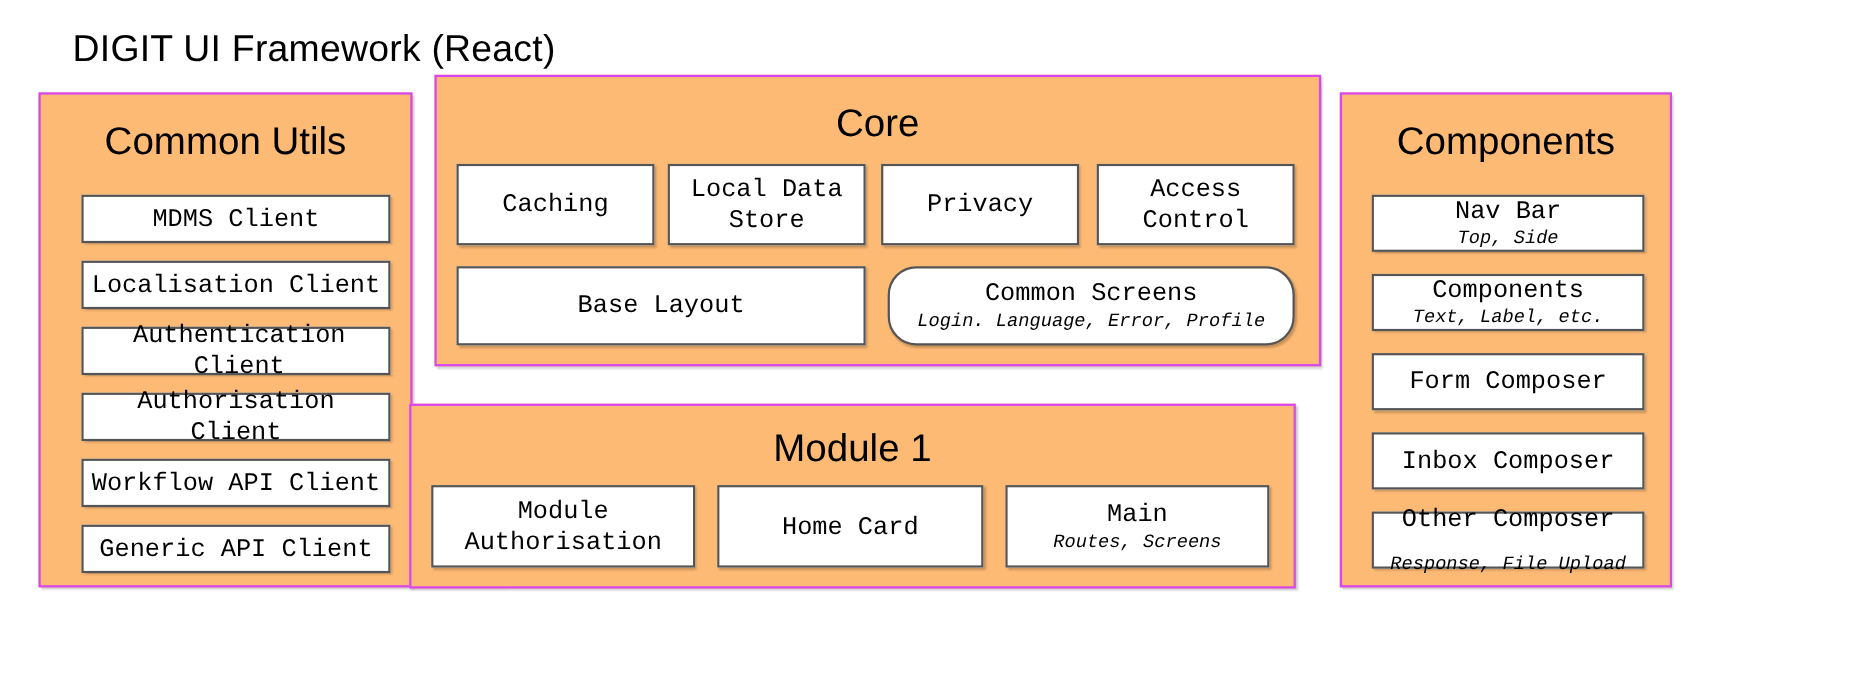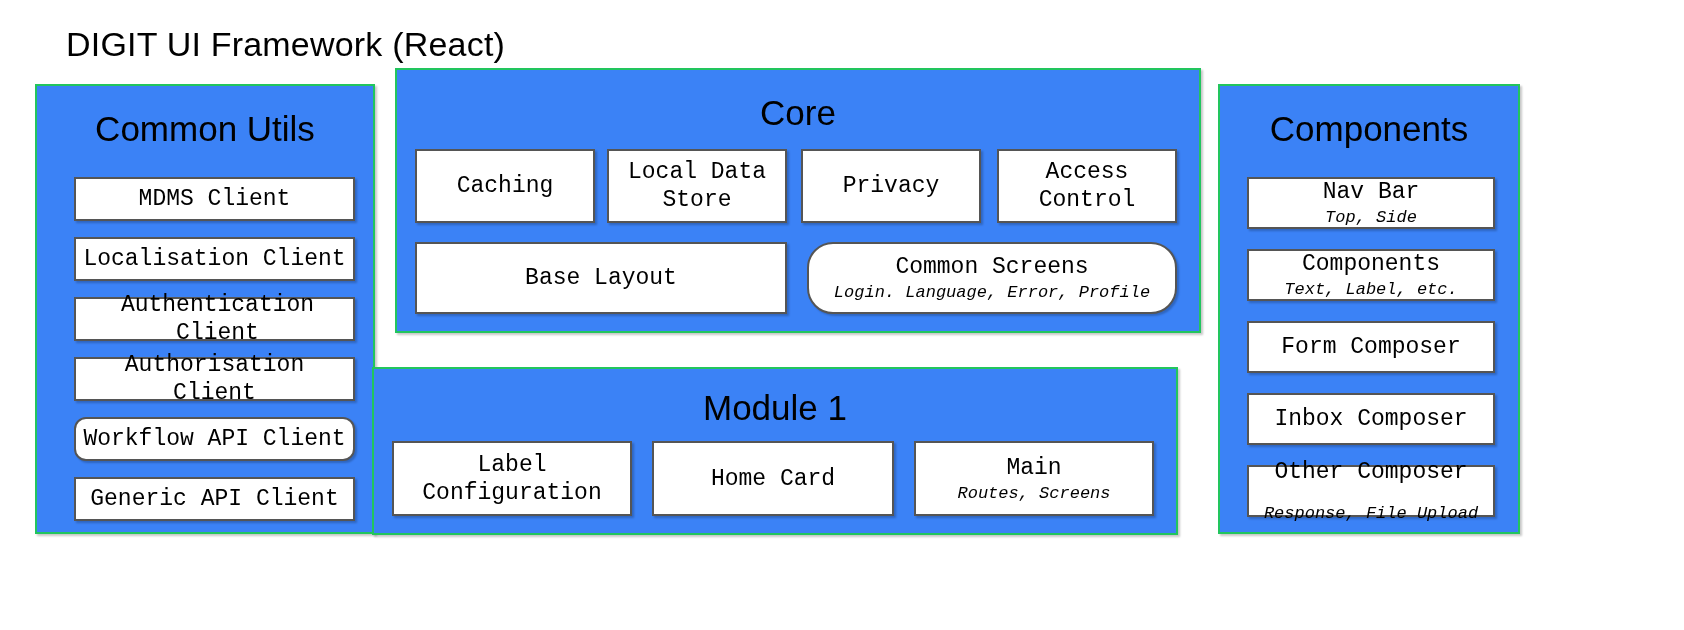--- a/index.html
+++ b/index.html
@@ -32,22 +32,22 @@
     line-height: 44px;
     letter-spacing: 0.2px;
     font-weight: 400;
     color: #000000;
     white-space: nowrap;
   }
 
   
   .panel {
     position: absolute;
-    background: #3b82f6;
-    border: 2px solid #22c55e;
+    background: #fdba74;
+    border: 2px solid #d946ef;
     box-sizing: border-box;
     box-shadow: 2px 2px 2px rgba(0,0,0,0.22);
   }
   .panel-title {
     position: absolute;
     left: 0;
     right: 0;
     text-align: center;
     font-size: 35px;
     line-height: 42px;
@@ -109,21 +109,21 @@
   
   .cu-box {
     left: 37px;
     width: 281px;
     height: 44px;
   }
   .cu-0 { top: 91px; }
   .cu-1 { top: 151px; }
   .cu-2 { top: 211px; padding-left: 10px; }
   .cu-3 { top: 271px; }
-  .cu-4 { top: 331px; border-radius: 12px; }
+  .cu-4 { top: 331px; }
   .cu-5 { top: 391px; }
 
   
   .core-r1 { top: 79px; height: 74px; }
   .core-r1-0 { left: 18px;  width: 180px; }
   .core-r1-1 { left: 210px; width: 180px; }
   .core-r1-2 { left: 404px; width: 180px; }
   .core-r1-3 { left: 600px; width: 180px; }
 
   
@@ -202,21 +202,21 @@
     <div class="box core-r2 core-r2-1">
       <div class="box-label">Common Screens</div>
       <div class="box-sub">Login. Language, Error, Profile</div>
     </div>
   </div>
 
   <div class="panel" id="panel-module1">
     <div class="panel-title">Module 1</div>
 
     <div class="box mod-r1 mod-r1-0">
-      <div class="box-label">Label Configuration</div>
+      <div class="box-label">Module Authorisation</div>
     </div>
     <div class="box mod-r1 mod-r1-1">
       <div class="box-label">Home Card</div>
     </div>
     <div class="box mod-r1 mod-r1-2">
       <div class="box-label">Main</div>
       <div class="box-sub">Routes, Screens</div>
     </div>
   </div>
 

